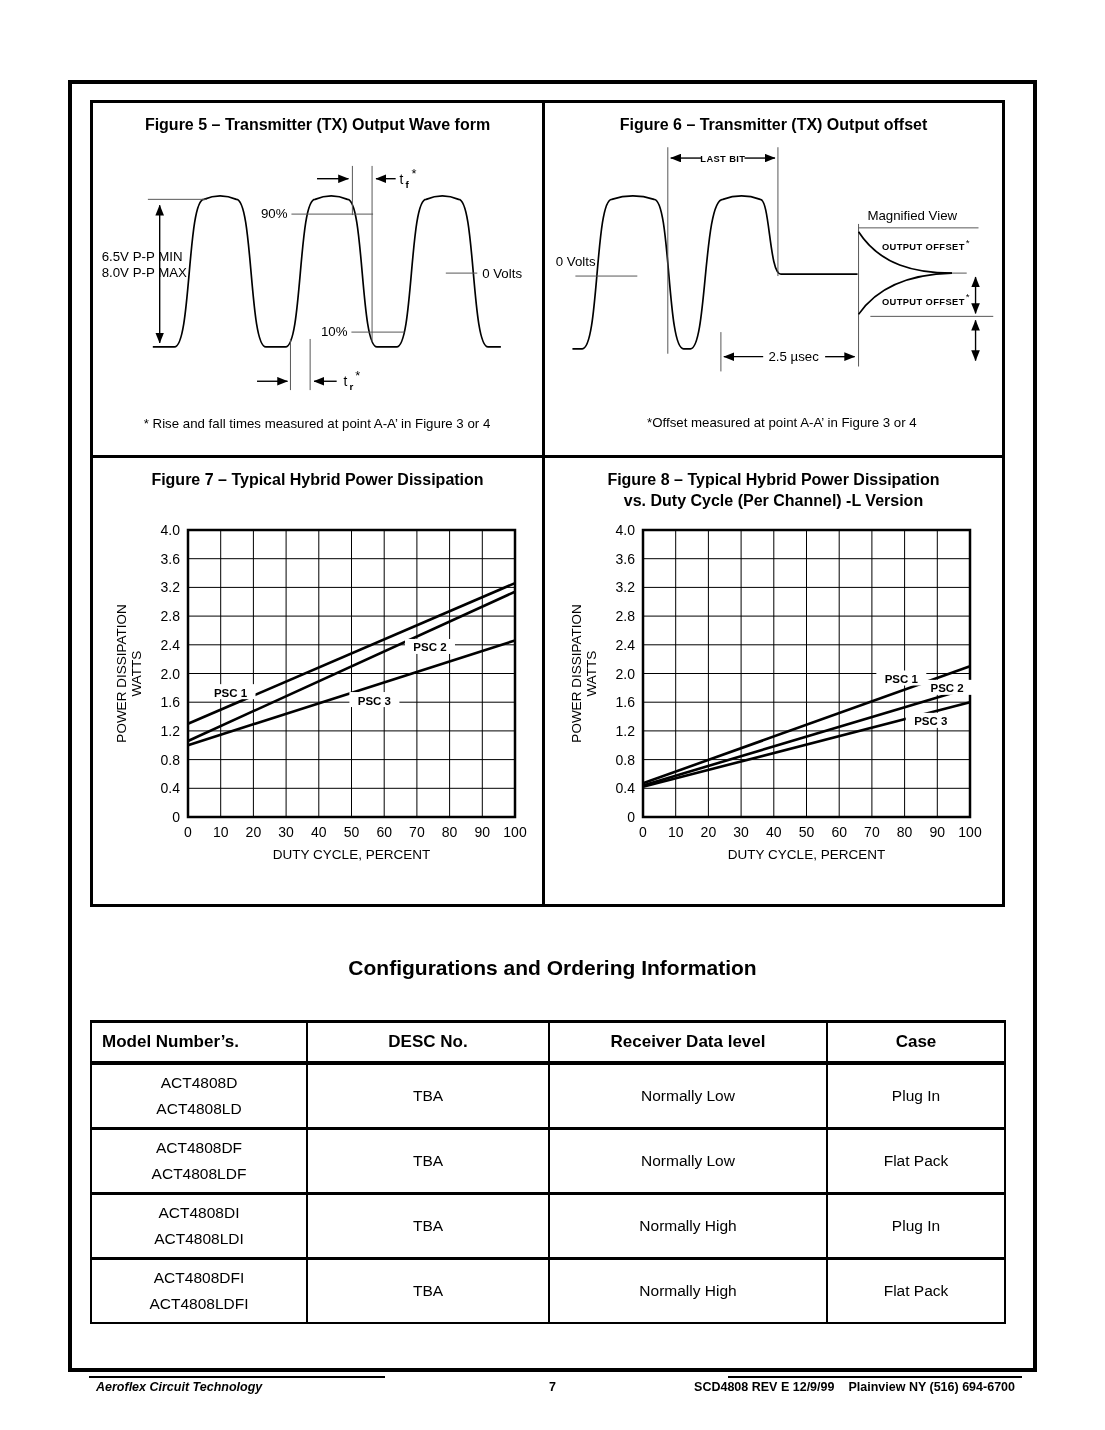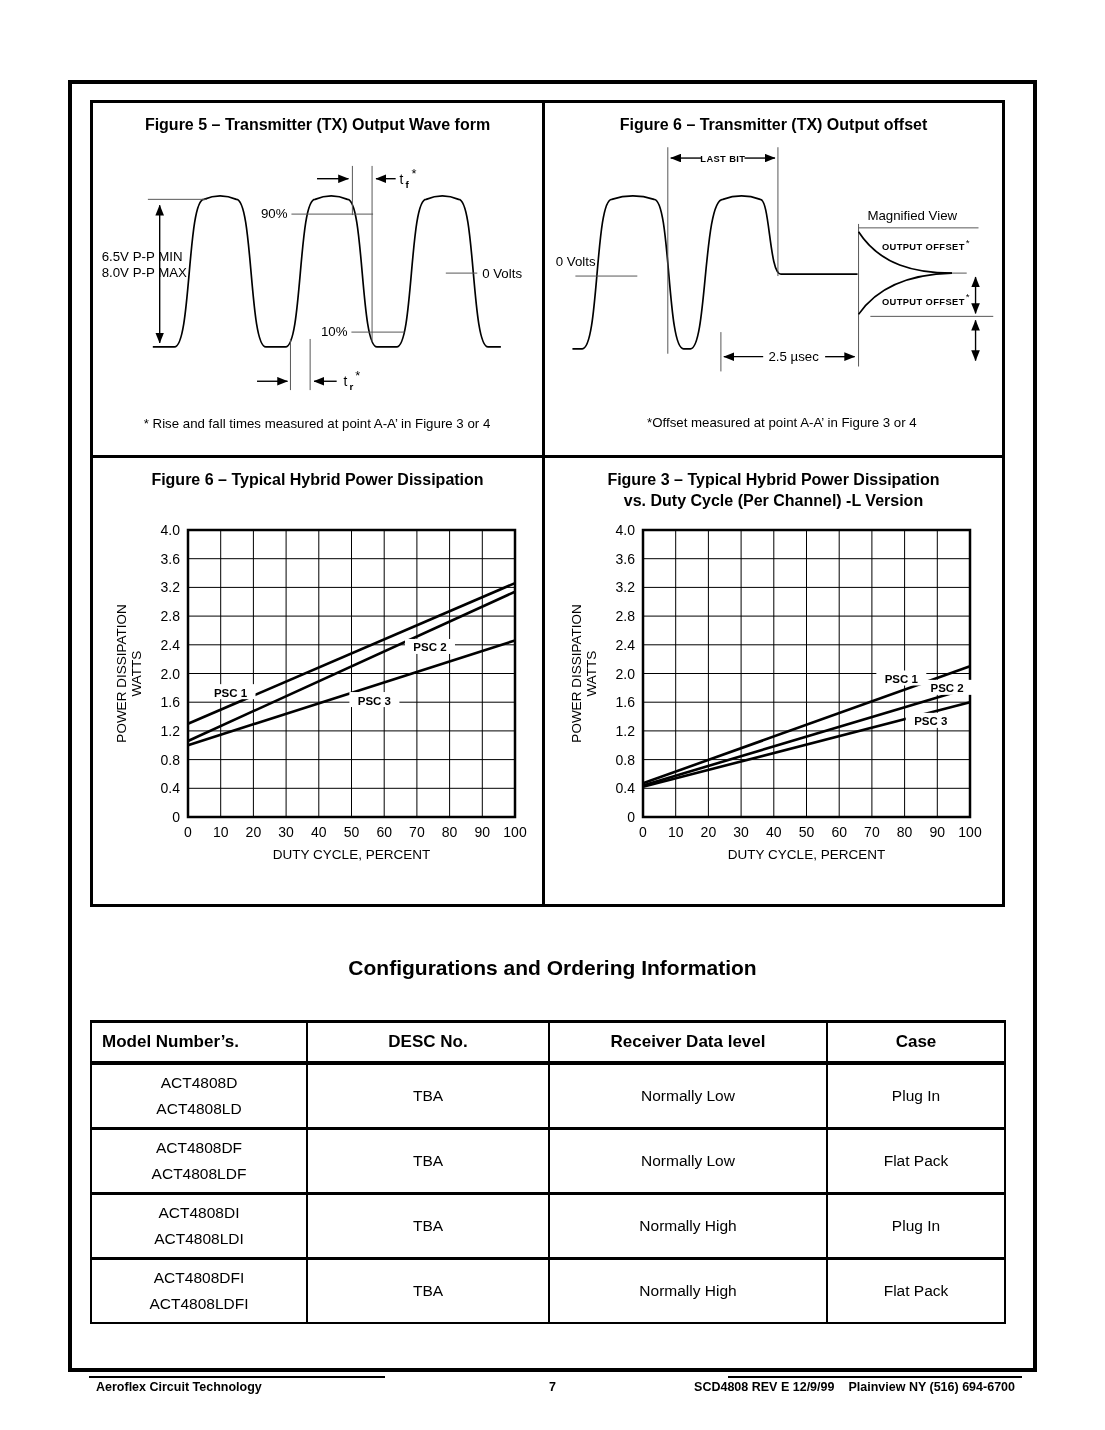--- a/index.html
+++ b/index.html
@@ -121,21 +121,21 @@
         <text x="427" y="200" font-size="10">*</text>
         <line class="dim" x1="437" y1="177" x2="437" y2="214" marker-start="url(#ah)" marker-end="url(#ah)"></line>
         <line class="dim" x1="437" y1="221" x2="437" y2="262" marker-start="url(#ah)" marker-end="url(#ah)"></line>
 
         <text class="lbl13" x="240" y="330" text-anchor="middle">*Offset measured at point A-A’ in Figure 3 or 4</text>
       </svg>
     </div>
 
     <div class="figbox" id="fb7">
       <div class="figtitle">
-        <div>Figure 6 – Typical Hybrid Power Dissipation</div>
+        <div>Figure 7 – Typical Hybrid Power Dissipation</div>
       </div>
       <svg class="figsvg" width="449" height="446">
           <line x1="127.7" y1="72" x2="127.7" y2="359" stroke="#000" stroke-width="1"></line>
           <line x1="160.4" y1="72" x2="160.4" y2="359" stroke="#000" stroke-width="1"></line>
           <line x1="193.1" y1="72" x2="193.1" y2="359" stroke="#000" stroke-width="1"></line>
           <line x1="225.8" y1="72" x2="225.8" y2="359" stroke="#000" stroke-width="1"></line>
           <line x1="258.5" y1="72" x2="258.5" y2="359" stroke="#000" stroke-width="1"></line>
           <line x1="291.2" y1="72" x2="291.2" y2="359" stroke="#000" stroke-width="1"></line>
           <line x1="323.9" y1="72" x2="323.9" y2="359" stroke="#000" stroke-width="1"></line>
           <line x1="356.6" y1="72" x2="356.6" y2="359" stroke="#000" stroke-width="1"></line>
@@ -182,21 +182,21 @@
           <text x="87" y="335.3" text-anchor="end" font-size="14">0.4</text>
           <text x="87" y="364" text-anchor="end" font-size="14">0</text>
           <text x="258.5" y="401" text-anchor="middle" font-size="13.5">DUTY CYCLE, PERCENT</text>
           <text transform="translate(33,215.5) rotate(-90)" text-anchor="middle" font-size="13.5">POWER DISSIPATION</text>
           <text transform="translate(48,215.5) rotate(-90)" text-anchor="middle" font-size="13.5">WATTS</text>
         </svg>
     </div>
 
     <div class="figbox" id="fb8">
       <div class="figtitle">
-        <div>Figure 3 – Typical Hybrid Power Dissipation</div>
+        <div>Figure 8 – Typical Hybrid Power Dissipation</div>
         <div>vs. Duty Cycle (Per Channel)  -L Version</div>
       </div>
       <svg class="figsvg" width="457" height="446">
           <line x1="130.7" y1="72" x2="130.7" y2="359" stroke="#000" stroke-width="1"></line>
           <line x1="163.4" y1="72" x2="163.4" y2="359" stroke="#000" stroke-width="1"></line>
           <line x1="196.1" y1="72" x2="196.1" y2="359" stroke="#000" stroke-width="1"></line>
           <line x1="228.8" y1="72" x2="228.8" y2="359" stroke="#000" stroke-width="1"></line>
           <line x1="261.5" y1="72" x2="261.5" y2="359" stroke="#000" stroke-width="1"></line>
           <line x1="294.2" y1="72" x2="294.2" y2="359" stroke="#000" stroke-width="1"></line>
           <line x1="326.9" y1="72" x2="326.9" y2="359" stroke="#000" stroke-width="1"></line>
@@ -303,18 +303,18 @@
         <td>TBA</td>
         <td>Normally High</td>
         <td>Flat Pack</td>
       </tr>
     </tbody>
   </table>
 </div>
 
 <div class="footer-rule" style="left:89px;top:1376px;width:296px;"></div>
 <div class="footer-rule" style="left:728px;top:1376px;width:294px;"></div>
-<div class="footer-text" style="left:96px;">Aeroflex Circuit Technology</div>
+<div class="footer-text" style="left:96px;font-style:italic;">Aeroflex Circuit Technology</div>
 <div class="footer-text pageno">7</div>
 <div class="footer-text fright">
   <span>SCD4808 REV E 12/9/99</span>
   <span>Plainview NY (516) 694-6700</span>
 </div>
 
 </body></html>

